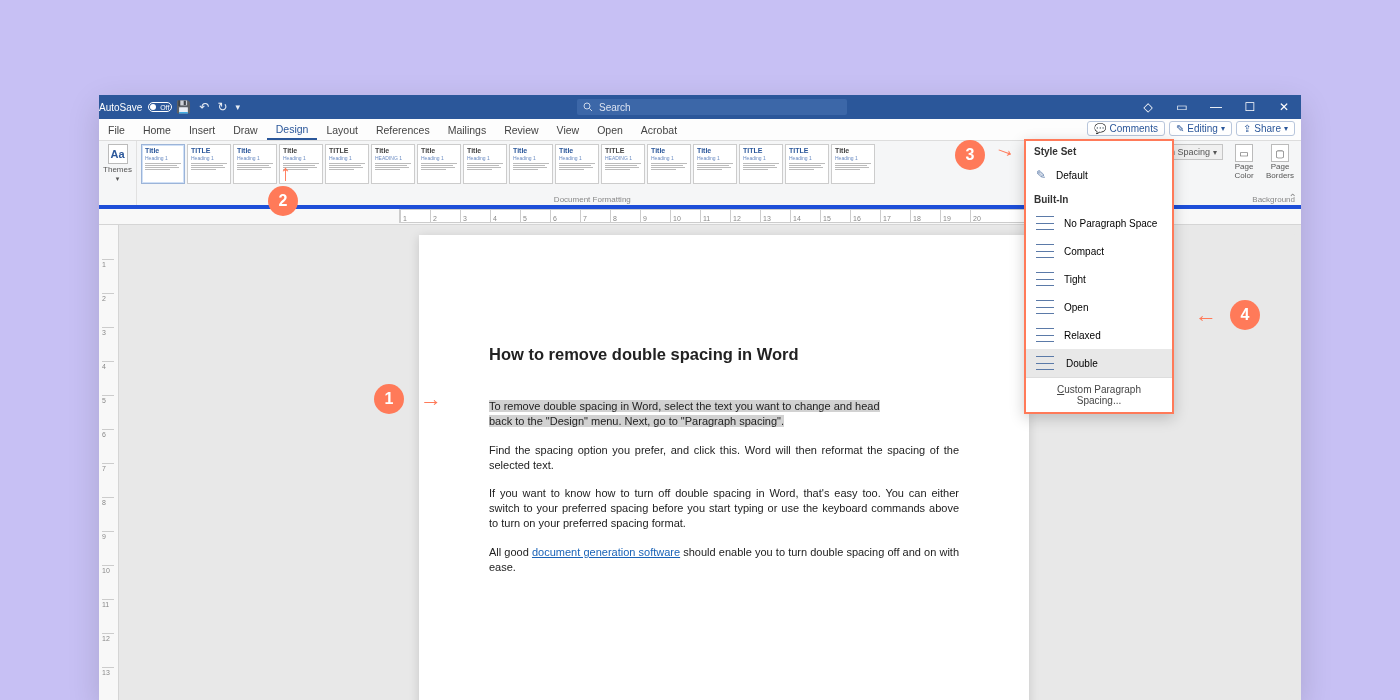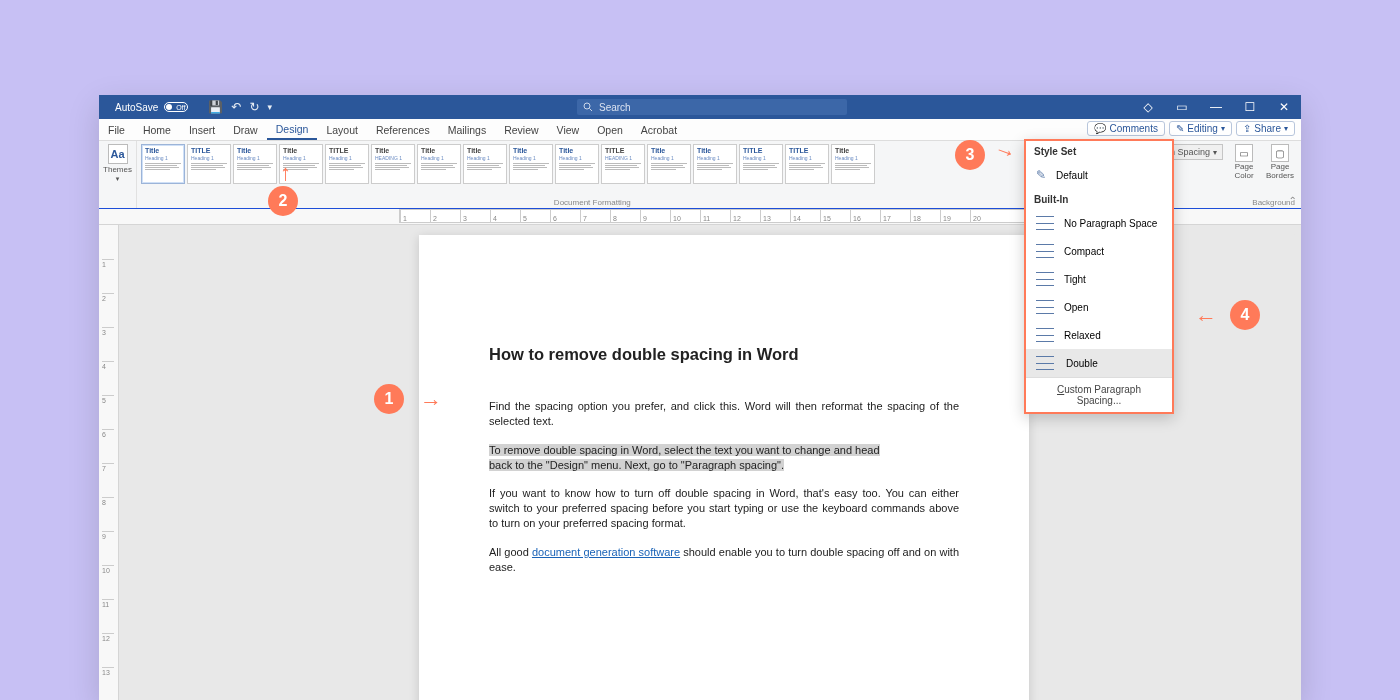--- a/index.html
+++ b/index.html
@@ -28,21 +28,21 @@
     color: #fff;
     display: flex;
     align-items: center;
     font-size: 10px;
     position: relative;
   }
   .autosave-box {
     display: flex;
     align-items: center;
     gap: 6px;
-    padding: 0 16px;
+    padding: 0 0;
   }
   .autosave-label { font-size: 10px; }
   .autosave-toggle {
     width: 24px; height: 10px;
     border: 1px solid #fff;
     border-radius: 6px;
     position: relative;
     font-size: 7px;
     display: flex;
     align-items: center;
@@ -123,21 +123,21 @@
     display: flex;
     align-items: center;
     gap: 3px;
     background: #fff;
     color: #2b579a;
   }
   
   .ribbon {
     background: #f5f6f7;
     height: 68px;
-    border-bottom: 1px solid #1d4ed8;
+    border-bottom: 4px solid #1d4ed8;
     display: flex;
     font-size: 8px;
     color: #555;
     position: relative;
   }
   .ribbon-group {
     display: flex;
     flex-direction: column;
     align-items: center;
     padding: 3px 4px 0 4px;
@@ -664,25 +664,25 @@
         <div class="vtick" style="top: 306px;">9</div>
         <div class="vtick" style="top: 340px;">10</div>
         <div class="vtick" style="top: 374px;">11</div>
         <div class="vtick" style="top: 408px;">12</div>
         <div class="vtick" style="top: 442px;">13</div>
       </div>
     <div class="page-area">
       <div class="page">
         <div class="doc-h1">How to remove double spacing in Word</div>
         <div class="doc-body">
-          <p>Find the spacing option you prefer, and click this. Word will then reformat the spacing of the selected text.</p>
           <p>
             <span class="highlighted">To remove double spacing in Word, select the text you want to change and head</span><br>
             <span class="highlighted">back to the "Design" menu. Next, go to "Paragraph spacing".</span>
           </p>
+          <p>Find the spacing option you prefer, and click this. Word will then reformat the spacing of the selected text.</p>
           <p>If you want to know how to turn off double spacing in Word, that's easy too. You can either switch to your preferred spacing before you start typing or use the keyboard commands above to turn on your preferred spacing format.</p>
           <p>
             <span>All good </span><a class="doc-link">document generation software</a><span> should enable you to turn double spacing off and on with ease.</span>
           </p>
         </div>
       </div>
     </div>
   </div>
 
   <div class="spacing-dd">

